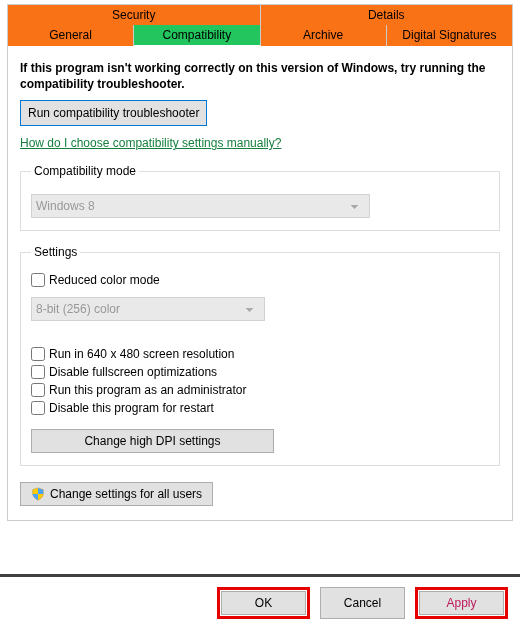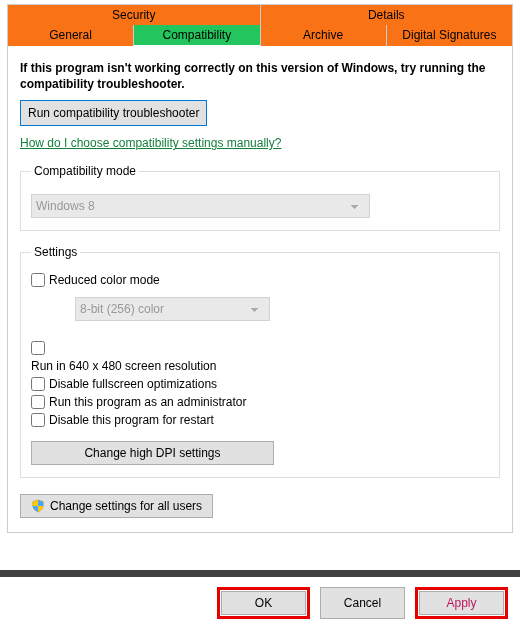--- a/index.html
+++ b/index.html
@@ -108,27 +108,27 @@
     padding-left: 4px;
     appearance: none;
     -webkit-appearance: none;
     background-image:
       linear-gradient(45deg, transparent 50%, #888 50%),
       linear-gradient(135deg, #888 50%, transparent 50%);
     background-position: calc(100% - 14px) 10px, calc(100% - 10px) 10px;
     background-size: 4px 4px, 4px 4px;
     background-repeat: no-repeat;
   }
-  select.combo.small { width: 195px; margin-left: 44px; }
+  select.combo.small { width: 234px; }
   .dpi-btn { width: 243px; text-align: center; justify-content: center; margin-top: 10px; }
   .allusers-btn { margin-top: 16px; }
   .bottom-bar {
     position: absolute;
     left: 0; right: 0; bottom: 0;
-    border-top: 7px solid #404040;
+    border-top: 3px solid #404040;
     padding: 10px 12px 12px;
     display: flex;
     justify-content: flex-end;
     gap: 10px;
     background: #fff;
   }
   .bottom-bar .btn { width: 85px; justify-content: center; }
   .btn.disabled { color: #be185d; }
   .redwrap { border: 3px solid #e60000; display: inline-block; padding: 1px; }
   .shield {
@@ -173,21 +173,21 @@
     <legend>Settings</legend>
 
     <div class="checkbox-row">
       <input type="checkbox" style="">
       <span>Reduced color mode</span>
     </div>
     <select class="combo small" disabled="">
       <option>8-bit (256) color</option>
     </select>
 
-    <div class="checkbox-row" style="margin-top:20px;flex-direction:column;">
+    <div class="checkbox-row" style="margin-top:26px;">
       <input type="checkbox" style="">
       <span>Run in 640 x 480 screen resolution</span>
     </div>
     <div class="checkbox-row">
       <input type="checkbox" style="">
       <span>Disable fullscreen optimizations</span>
     </div>
     <div class="checkbox-row">
       <input type="checkbox" style="">
       <span>Run this program as an administrator</span>

